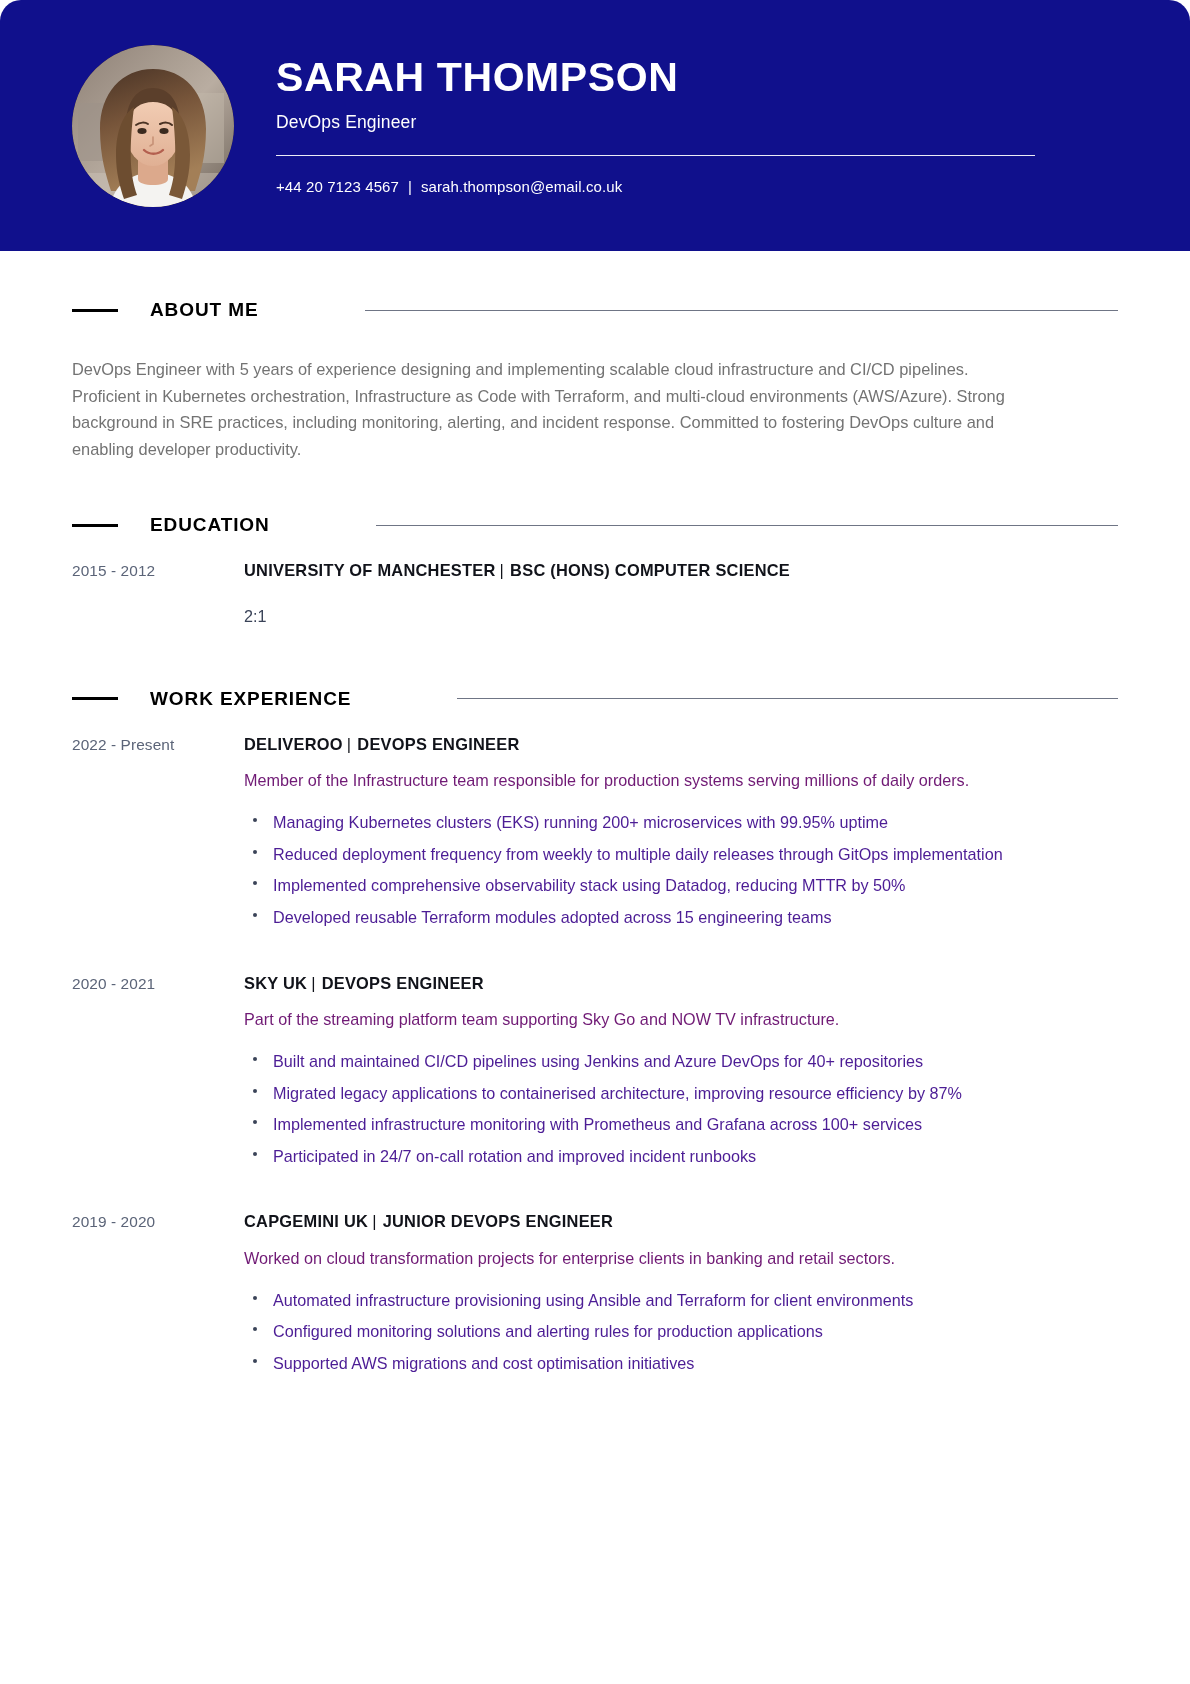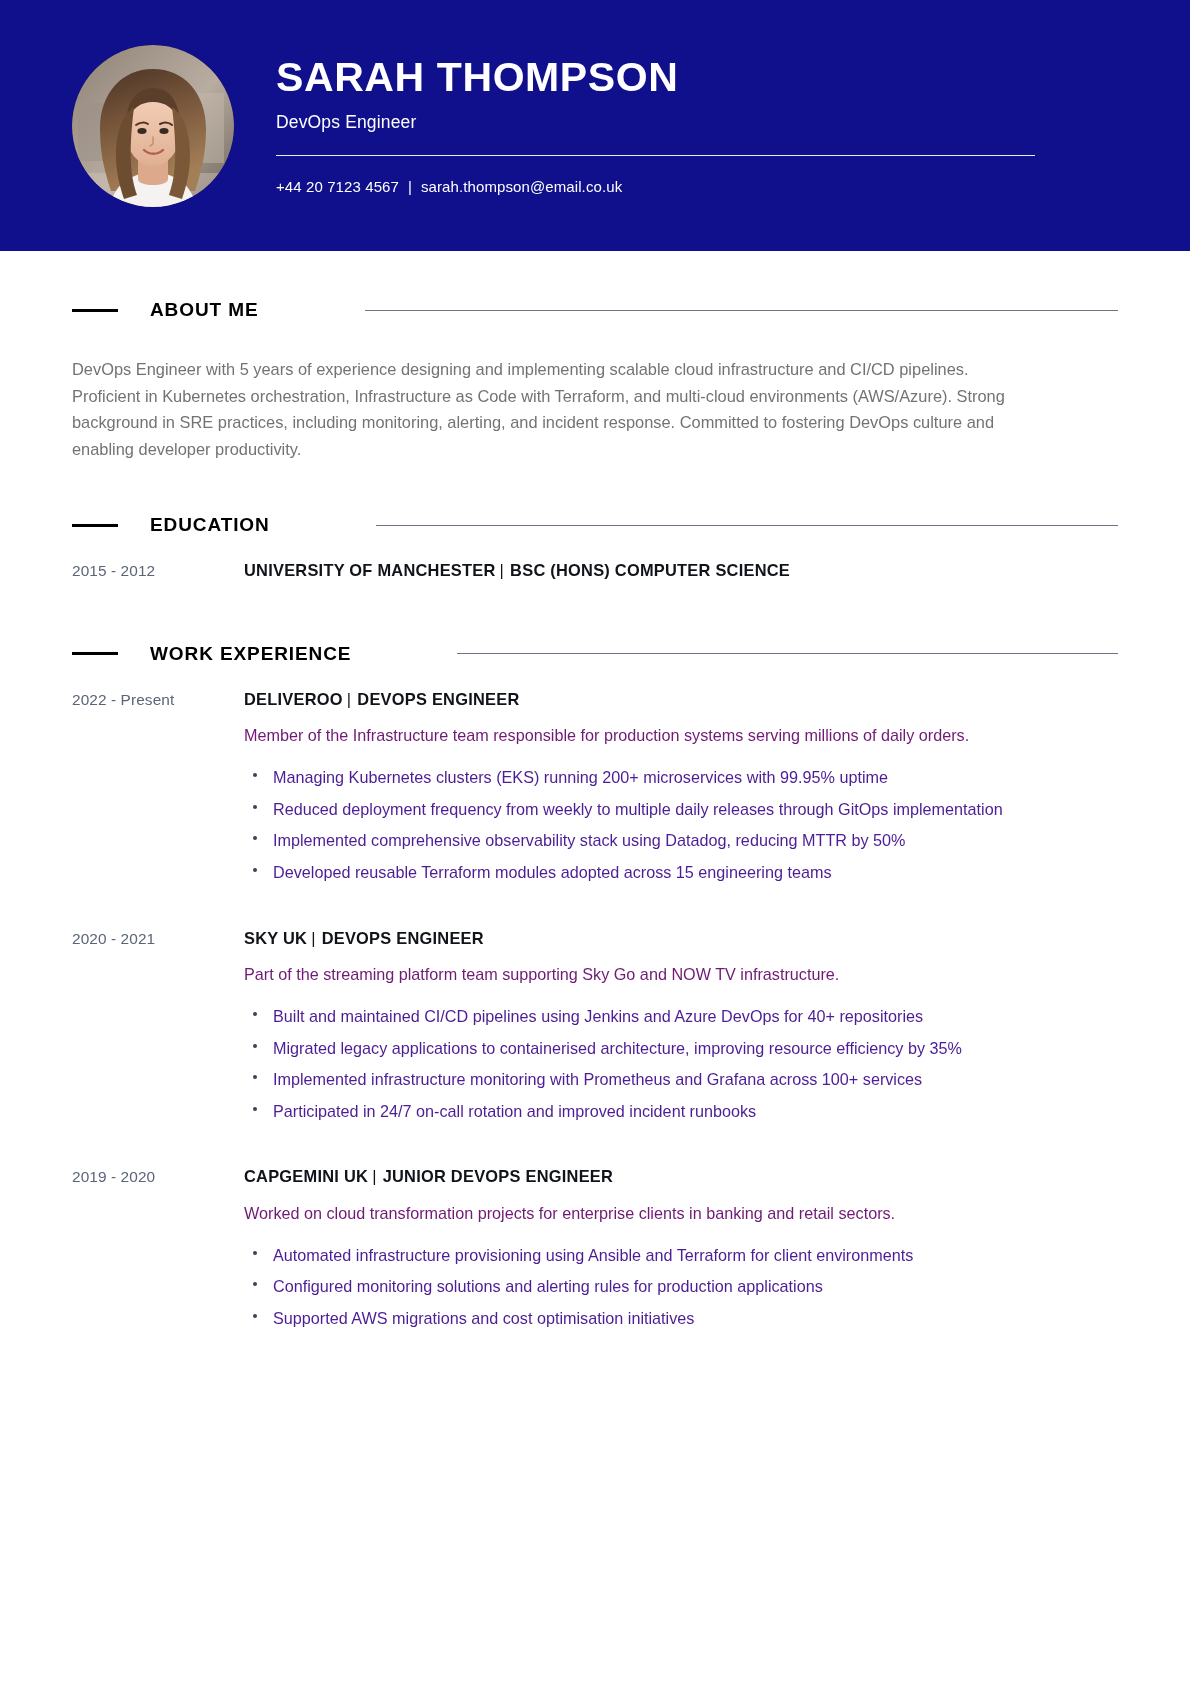--- a/index.html
+++ b/index.html
@@ -13,20 +13,21 @@
     -webkit-font-smoothing: antialiased;
   }
   .page {
     position: relative;
     width: 1190px;
     min-height: 1684px;
     margin: 0 auto;
     background: #ffffff;
     box-sizing: border-box;
     overflow: hidden;
+    border-radius: 21px;
   }
 
   
   .header {
     position: relative;
     height: 251px;
     background: #10108c;
     box-sizing: border-box;
     display: flex;
     align-items: center;
@@ -282,20 +283,21 @@
         <span class="section-title">EDUCATION</span>
         <span class="section-line"></span>
       </div>
       <div class="entries">
         <div class="entry">
           <div class="entry-date">2015 - 2012</div>
           <div class="entry-body">
             <div class="entry-title">
               <span>UNIVERSITY OF MANCHESTER</span><span class="bar">|</span><span>BSC (HONS) COMPUTER SCIENCE</span>
             </div>
+            <div class="entry-grade">2:1</div>
           </div>
         </div>
       </div>
     </div>
 
     <div class="section sp-work">
       <div class="section-head">
         <span class="section-dash"></span>
         <span class="section-title">WORK EXPERIENCE</span>
         <span class="section-line"></span>
@@ -320,21 +322,21 @@
 
         <div class="entry">
           <div class="entry-date">2020 - 2021</div>
           <div class="entry-body">
             <div class="entry-title">
               <span>SKY UK</span><span class="bar">|</span><span>DEVOPS ENGINEER</span>
             </div>
             <div class="entry-sub">Part of the streaming platform team supporting Sky Go and NOW TV infrastructure.</div>
             <ul class="bullets">
               <li><span class="dot"></span><span>Built and maintained CI/CD pipelines using Jenkins and Azure DevOps for 40+ repositories</span></li>
-              <li><span class="dot"></span><span>Migrated legacy applications to containerised architecture, improving resource efficiency by 35%</span></li>
+              <li><span class="dot"></span><span>Migrated legacy applications to containerised architecture, improving resource efficiency by 87%</span></li>
               <li><span class="dot"></span><span>Implemented infrastructure monitoring with Prometheus and Grafana across 100+ services</span></li>
               <li><span class="dot"></span><span>Participated in 24/7 on-call rotation and improved incident runbooks</span></li>
             </ul>
           </div>
         </div>
 
         <div class="entry">
           <div class="entry-date">2019 - 2020</div>
           <div class="entry-body">
             <div class="entry-title">

